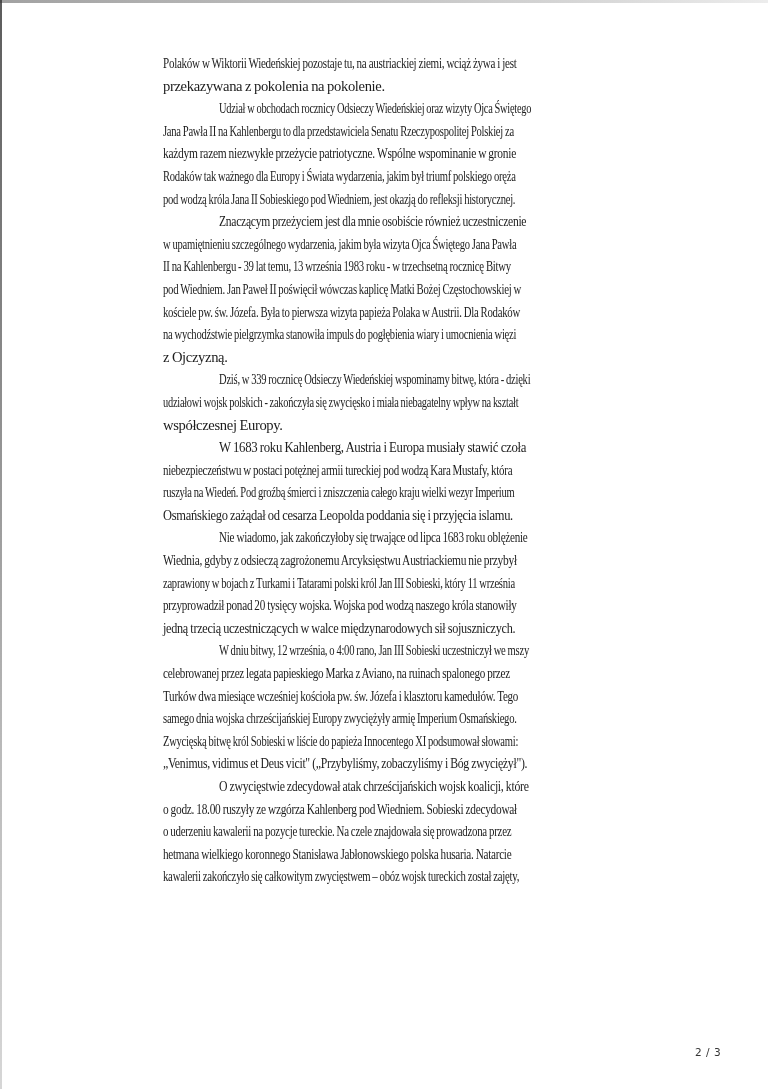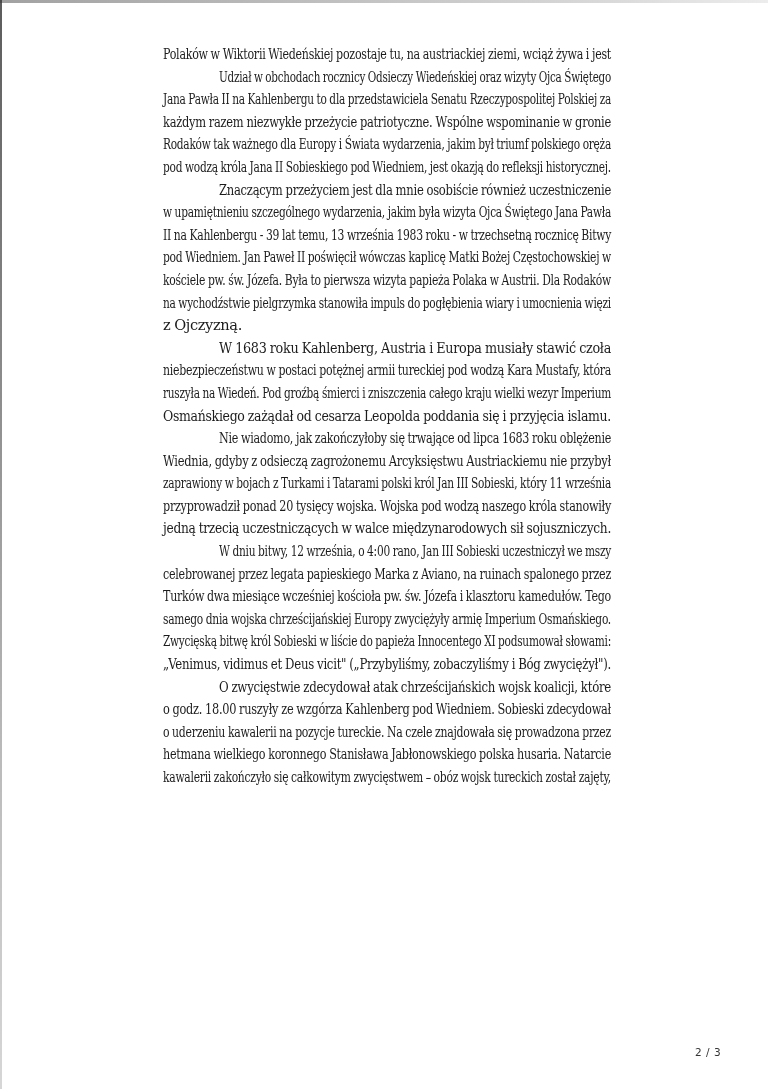--- a/index.html
+++ b/index.html
@@ -25,26 +25,27 @@
     .scan-edge-left {
       position: absolute;
       left: 0; top: 0;
       width: 2px; height: 1089px;
       background: linear-gradient(to bottom, #333 0%, #666 30%, #aaa 70%, #ccc 100%);
       opacity: 0.8;
     }
     .page-body {
       position: absolute;
       left: 163px;
-      top: 43px;
+      top: 52px;
       width: 448px;
       font-size: 14.6px;
       line-height: 22.6px;
       letter-spacing: -0.35px;
       word-spacing: -0.5px;
+      font-family: Liberation Serif, serif;
     }
     .para {
       margin: 0;
       text-align: justify;
       text-indent: 56px;
     }
     .para.no-indent {
       text-indent: 0;
     }
     .line {
@@ -74,40 +75,46 @@
 </head>
 <body>
 
 <div class="scan-edge-top"></div>
 <div class="scan-edge-left"></div>
 
 <div class="page-body">
 
   <div class="para no-indent">
     <span class="line" style="transform-origin: 0px 50%; transform: scaleX(0.7576); width: 591.359px; text-align-last: left;">Polaków w Wiktorii Wiedeńskiej pozostaje tu, na austriackiej ziemi, wciąż żywa i jest</span>
+    <span class="line last">przekazywana z pokolenia na pokolenie.</span>
   </div>
 
   <div class="para no-indent">
     <span class="line indent" style="transform-origin: 56px 50%; transform: scaleX(0.7122); width: 629.054px; text-align-last: left;">Udział w obchodach rocznicy Odsieczy Wiedeńskiej oraz wizyty Ojca Świętego</span>
     <span class="line" style="transform-origin: 0px 50%; transform: scaleX(0.7241); width: 618.719px; text-align-last: left;">Jana Pawła II na Kahlenbergu to dla przedstawiciela Senatu Rzeczypospolitej Polskiej za</span>
     <span class="line" style="transform-origin: 0px 50%; transform: scaleX(0.7849); width: 570.781px; text-align-last: left;">każdym razem niezwykłe przeżycie patriotyczne. Wspólne wspominanie w gronie</span>
     <span class="line" style="transform-origin: 0px 50%; transform: scaleX(0.7252); width: 617.75px; text-align-last: left;">Rodaków tak ważnego dla Europy i Świata wydarzenia, jakim był triumf polskiego oręża</span>
     <span class="line last" style="transform-origin: 0px 50%; transform: scaleX(0.7261); width: 616.969px; text-align-last: left;">pod wodzą króla Jana II Sobieskiego pod Wiedniem, jest okazją do refleksji historycznej.</span>
   </div>
 
   <div class="para no-indent">
     <span class="line indent" style="transform-origin: 56px 50%; transform: scaleX(0.7944); width: 563.946px; text-align-last: left;">Znaczącym przeżyciem jest dla mnie osobiście również uczestniczenie</span>
     <span class="line" style="transform-origin: 0px 50%; transform: scaleX(0.726); width: 617.062px; text-align-last: left;">w upamiętnieniu szczególnego wydarzenia, jakim była wizyta Ojca Świętego Jana Pawła</span>
     <span class="line" style="transform-origin: 0px 50%; transform: scaleX(0.7381); width: 607px; text-align-last: left;">II na Kahlenbergu - 39 lat temu, 13 września 1983 roku - w trzechsetną rocznicę Bitwy</span>
     <span class="line" style="transform-origin: 0px 50%; transform: scaleX(0.7363); width: 608.438px; text-align-last: left;">pod Wiedniem. Jan Paweł II poświęcił wówczas kaplicę Matki Bożej Częstochowskiej w</span>
     <span class="line" style="transform-origin: 0px 50%; transform: scaleX(0.7376); width: 607.391px; text-align-last: left;">kościele pw. św. Józefa. Była to pierwsza wizyta papieża Polaka w Austrii. Dla Rodaków</span>
     <span class="line" style="transform-origin: 0px 50%; transform: scaleX(0.7243); width: 618.5px; text-align-last: left;">na wychodźstwie pielgrzymka stanowiła impuls do pogłębienia wiary i umocnienia więzi</span>
     <span class="line last">z Ojczyzną.</span>
   </div>
 
+  <div class="para no-indent">
+    <span class="line indent" style="transform-origin: 56px 50%; transform: scaleX(0.725); width: 617.946px; text-align-last: left;">Dziś, w 339 rocznicę Odsieczy Wiedeńskiej wspominamy bitwę, która - dzięki</span>
+    <span class="line" style="transform-origin: 0px 50%; transform: scaleX(0.7114); width: 629.703px; text-align-last: left;">udziałowi wojsk polskich - zakończyła się zwycięsko i miała niebagatelny wpływ na kształt</span>
+    <span class="line last">współczesnej Europy.</span>
+  </div>
 
   <div class="para no-indent">
     <span class="line indent" style="transform-origin: 56px 50%; transform: scaleX(0.8762); width: 511.304px; text-align-last: left;">W 1683 roku Kahlenberg, Austria i Europa musiały stawić czoła</span>
     <span class="line" style="transform-origin: 0px 50%; transform: scaleX(0.7498); width: 597.5px; text-align-last: left;">niebezpieczeństwu w postaci potężnej armii tureckiej pod wodzą Kara Mustafy, która</span>
     <span class="line" style="transform-origin: 0px 50%; transform: scaleX(0.7229); width: 619.766px; text-align-last: left;">ruszyła na Wiedeń. Pod groźbą śmierci i zniszczenia całego kraju wielki wezyr Imperium</span>
     <span class="line last" style="transform-origin: 0px 50%; transform: scaleX(0.8561); width: 523.312px; text-align-last: left;">Osmańskiego zażądał od cesarza Leopolda poddania się i przyjęcia islamu.</span>
   </div>
 
   <div class="para no-indent">
     <span class="line indent" style="transform-origin: 56px 50%; transform: scaleX(0.7616); width: 588.25px; text-align-last: left;">Nie wiadomo, jak zakończyłoby się trwające od lipca 1683 roku oblężenie</span>

